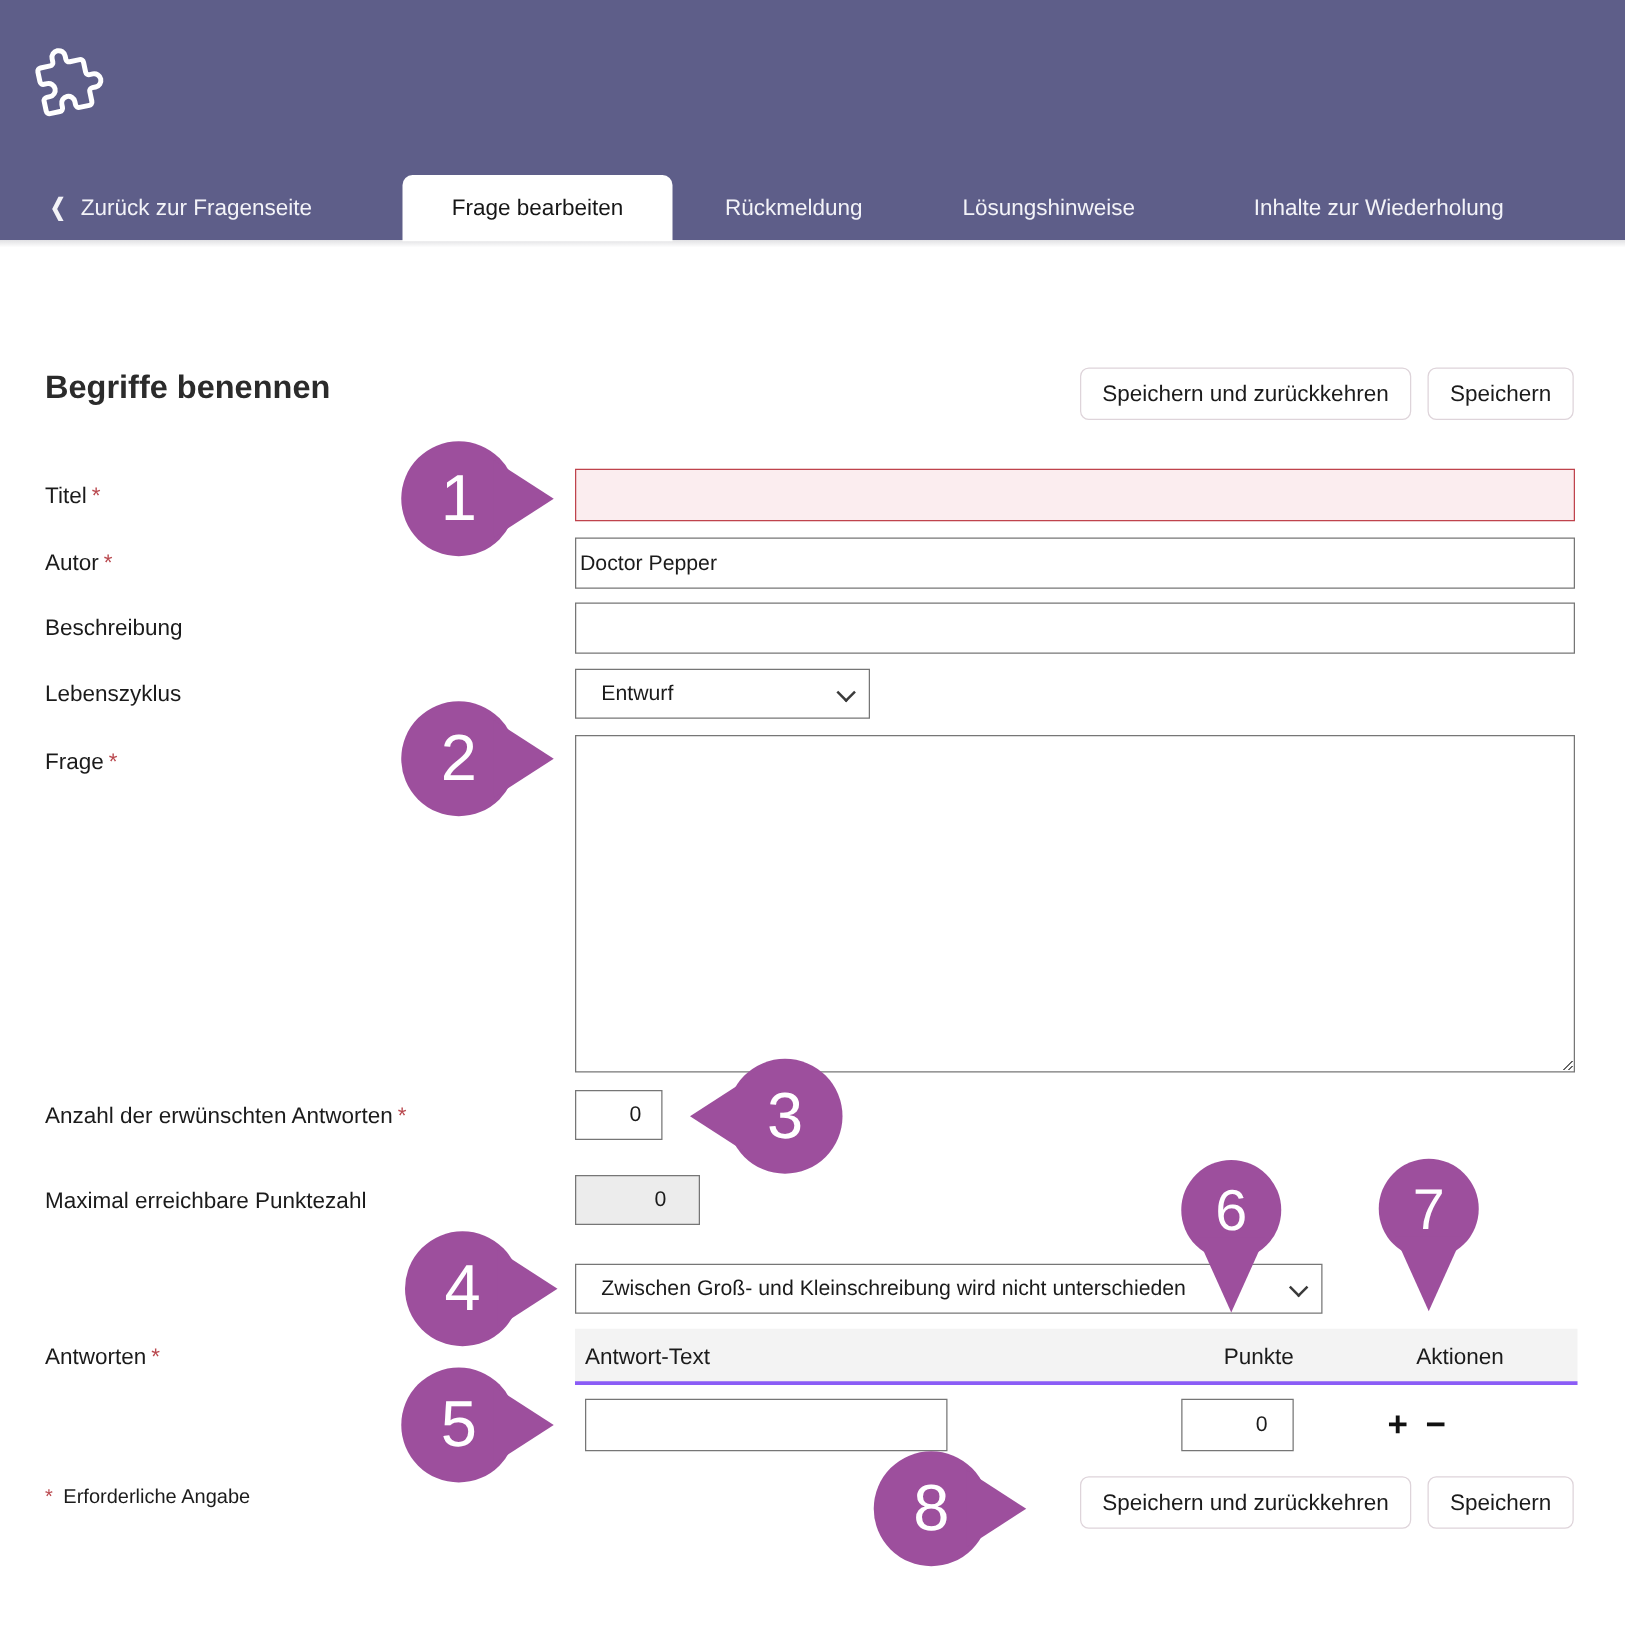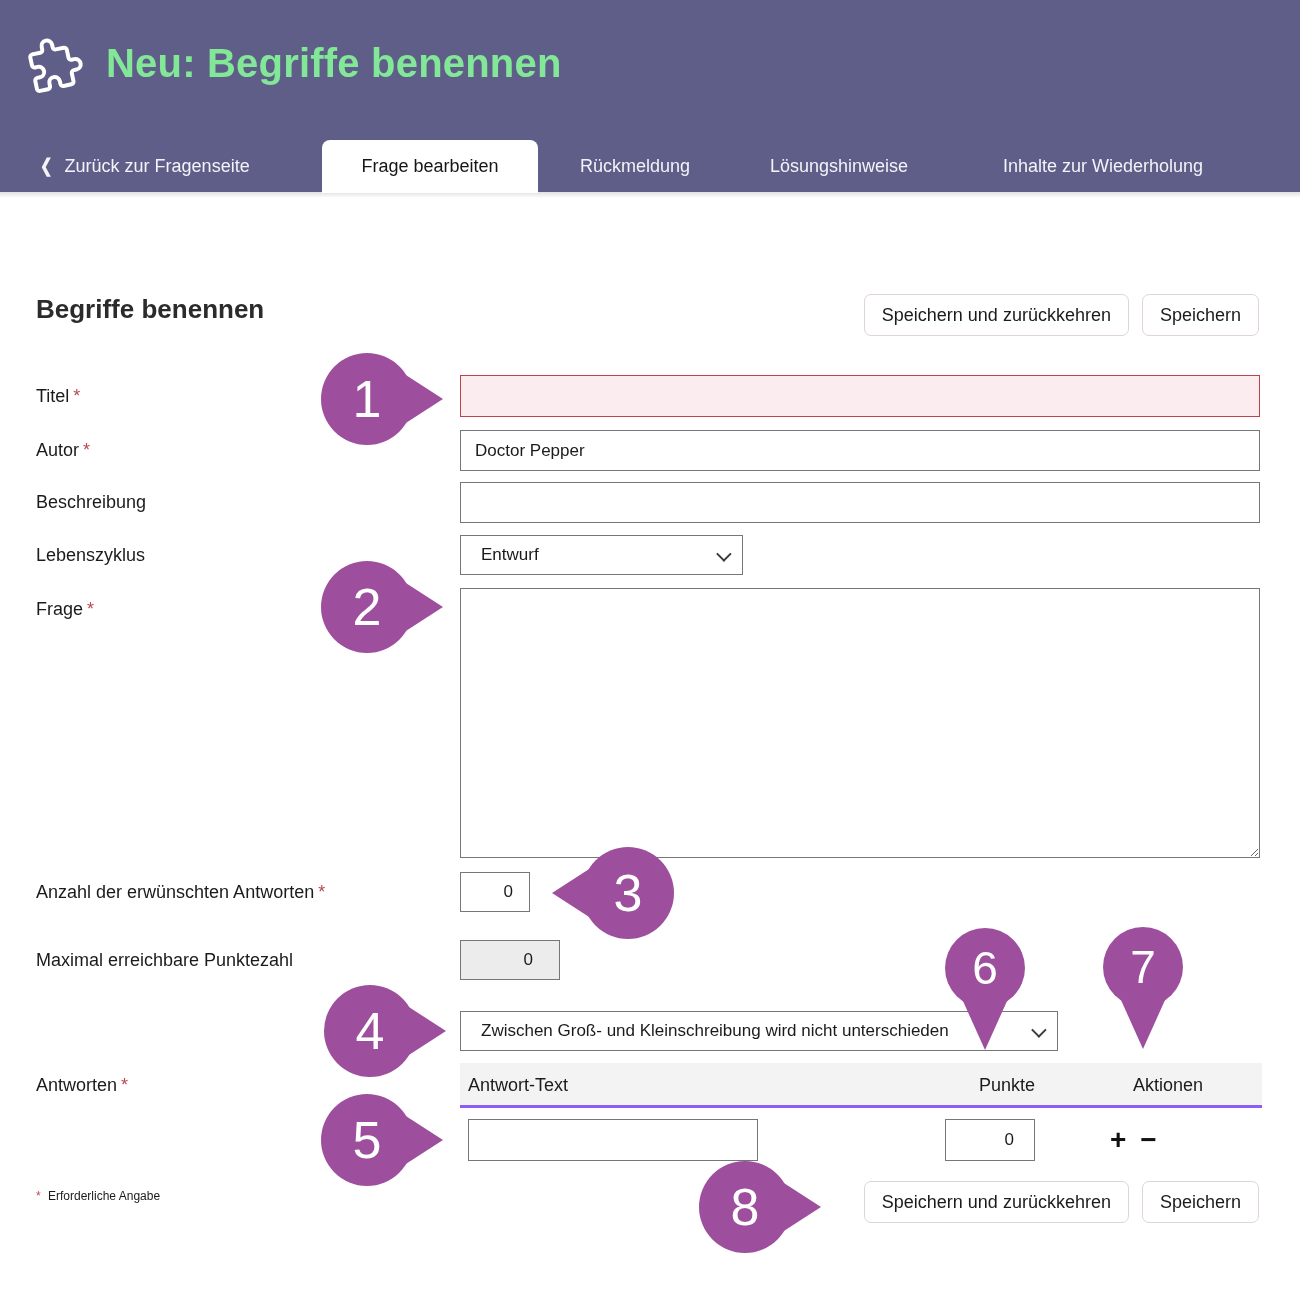--- a/index.html
+++ b/index.html
@@ -30,21 +30,21 @@
   .btn-row.top { top:294px; right:41px; }
   .btn-row.bottom { top:1181px; right:41px; }
   .btn { height:42px; padding:0 17px; background:#fff; border:1px solid #ded4da; border-radius:7px;
     font-size:18px; color:#1b1b1b; display:flex; align-items:center; cursor:pointer;
     font-family:"Liberation Sans", sans-serif; white-space:nowrap; }
 
   .flabel { position:absolute; left:36px; font-size:18px; color:#1b1b1b; white-space:nowrap; }
   .req { color:#b9484e; margin-left:4px; }
 
   .tin { position:absolute; border:1px solid #767676; background:#fff; font-size:17px;
-    font-family:"Liberation Sans", sans-serif; color:#1b1b1b; padding:0 14px; }
+    font-family:"Liberation Sans", sans-serif; color:#1b1b1b; padding:0 3px; }
   .tin.error { background:#fbedef; border:1px solid #bf434c; }
   .tin.disabled { background:#ececec; }
   .tin.num { text-align:right; }
 
   .sel { position:absolute; height:40px; border:1px solid #767676; background:#fff; display:flex;
     align-items:center; padding:0 38px 0 20px; font-size:17px; cursor:pointer; }
   .sel .chev { position:absolute; right:14px; top:14px; width:11px; height:11px;
     border-right:2px solid #3a3a3a; border-bottom:2px solid #3a3a3a; transform:rotate(45deg) translateY(-2px); }
 
   textarea.tin { padding:8px 12px; resize:both; }
@@ -53,21 +53,21 @@
   .atable { position:absolute; left:460px; top:1063px; width:802px; }
   .ahead { position:relative; height:45px; background:#f3f3f3; border-bottom:3px solid #8b5cf6; }
   .ahead span { position:absolute; top:0; line-height:45px; font-size:18px; color:#1b1b1b; }
   .ah-text { left:8px; }
   .ah-punkte { left:485px; width:90px; text-align:right; }
   .ah-akt { left:648px; width:95px; text-align:right; }
   .actions { position:absolute; left:1110px; top:1122px; display:flex; gap:14px; font-size:28px;
     font-weight:700; color:#111; }
   .actions span { cursor:pointer; line-height:36px; }
 
-  .footnote { position:absolute; left:36px; top:1189px; font-size:12px; color:#1b1b1b; }
+  .footnote { position:absolute; left:36px; top:1189px; font-size:16px; color:#1b1b1b; }
   .footnote .req { margin:0 4px 0 0; }
 
   
   .marker { position:absolute; width:92px; height:92px; border-radius:50%; background:#9d4f9d;
     display:flex; align-items:center; justify-content:center; z-index:6; }
   .marker .num { color:#fff; font-size:52px; line-height:1; font-weight:400; }
   .marker.m-right::after { content:""; position:absolute; left:74px; top:50%; transform:translateY(-50%);
     width:0; height:0; border-style:solid; border-color:transparent; border-width:31px 0 31px 48px;
     border-left-color:#9d4f9d; }
   .marker.m-left::after { content:""; position:absolute; right:74px; top:50%; transform:translateY(-50%);
@@ -81,21 +81,20 @@
 </style>
 </head>
 <body>
 
 <div id="stage">
 
   <div class="header">
     <svg class="puzzle" viewBox="0 0 24 24" fill="none" stroke="#ffffff" stroke-width="1.5" stroke-linecap="round" stroke-linejoin="round">
       <path d="M4 7h3a1 1 0 0 0 1 -1v-1a2 2 0 0 1 4 0v1a1 1 0 0 0 1 1h3a1 1 0 0 1 1 1v3a1 1 0 0 0 1 1h1a2 2 0 0 1 0 4h-1a1 1 0 0 0 -1 1v3a1 1 0 0 1 -1 1h-3a1 1 0 0 1 -1 -1v-1a2 2 0 0 0 -4 0v1a1 1 0 0 1 -1 1h-3a1 1 0 0 1 -1 -1v-3a1 1 0 0 1 1 -1h1a2 2 0 0 0 0 -4h-1a1 1 0 0 1 -1 -1v-3a1 1 0 0 1 1 -1"></path>
     </svg>
-    <div class="app-title">Neu: Begriffe benennen</div>
   </div>
 
   <div class="tabbar">
     <div class="back-link">
       <span class="back-chev">❮</span>
       <span>Zurück zur Fragenseite</span>
     </div>
     <div class="tab active" style="left:322px; width:216px;">
       <span>Frage bearbeiten</span>
     </div>
@@ -128,21 +127,21 @@
   <input class="tin" style="left: 460px; top: 430px; width: 800px; height: 41px;" value="Doctor Pepper">
 
   <div class="flabel" style="top:482px; line-height:41px;">
     <span>Beschreibung</span>
   </div>
   <input class="tin" style="left: 460px; top: 482px; width: 800px; height: 41px;" value="">
 
   <div class="flabel" style="top:535px; line-height:40px;">
     <span>Lebenszyklus</span>
   </div>
-  <div class="sel" style="left:460px; top:535px; width:283px;">
+  <div class="sel" style="left:460px; top:535px; width:236px;">
     <span>Entwurf</span>
     <span class="chev"></span>
   </div>
 
   <div class="flabel" style="top:588px; line-height:42px;">
     <span>Frage</span><span class="req">*</span>
   </div>
   <textarea class="tin" style="left: 460px; top: 588px; width: 800px; height: 270px;"></textarea>
 
   <div class="flabel" style="top:872px; line-height:40px;">

